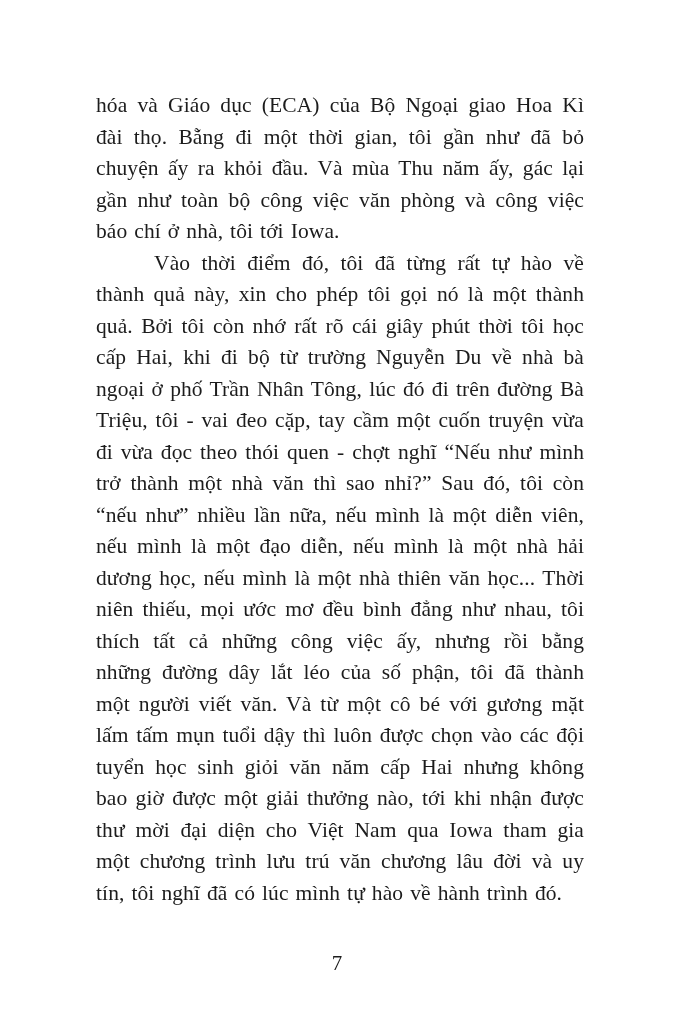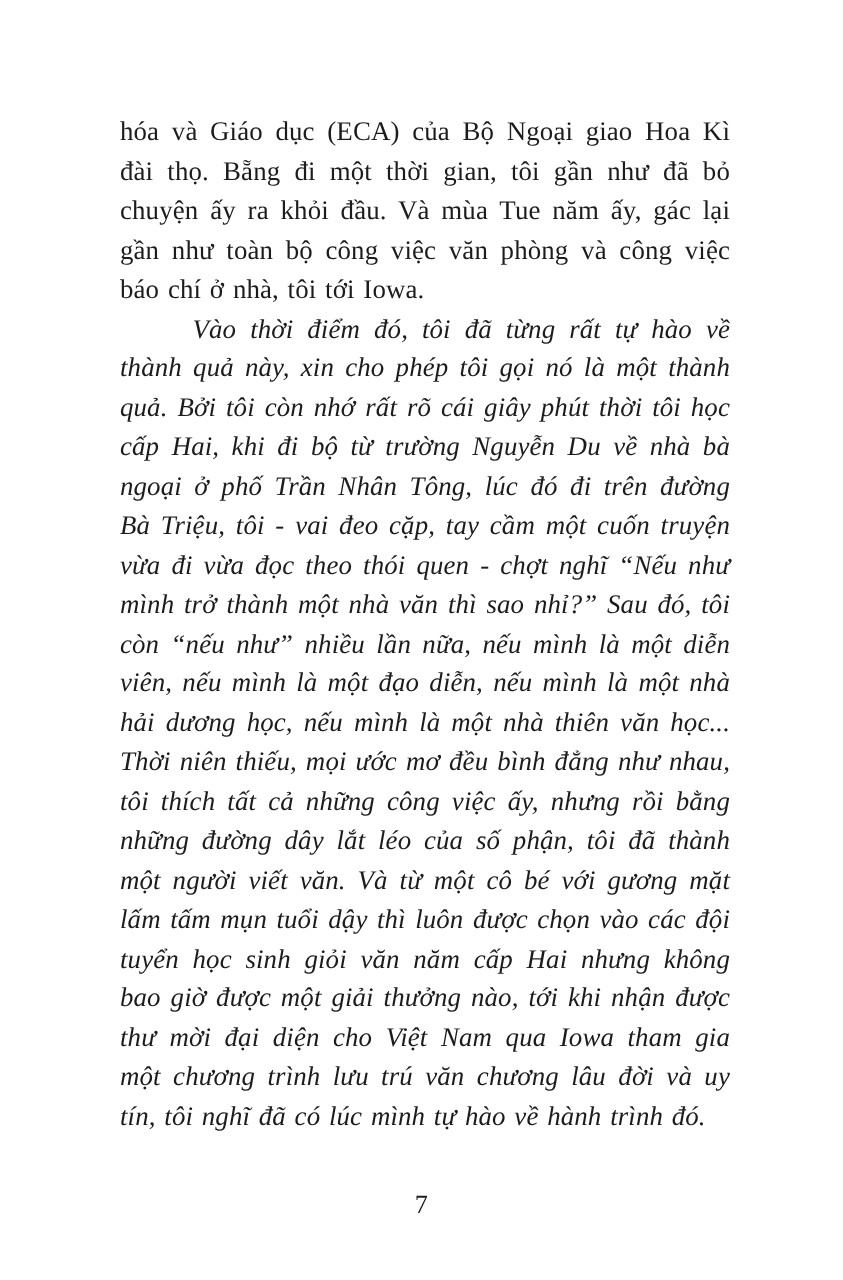--- a/index.html
+++ b/index.html
@@ -28,34 +28,33 @@
   }
   .para {
     margin: 0;
     font-size: 21.5px;
     line-height: 31.5px;
     word-spacing: 1.5px;
     letter-spacing: 0.1px;
   }
   .para.indented {
     text-indent: 58px;
-    font-style: italic;
   }
   .page-number {
     position: absolute;
     top: 948px;
     left: 0;
     width: 674px;
     text-align: center;
     font-size: 21px;
     line-height: 31px;
   }
 </style>
 </head>
 <body style="background: rgb(255, 255, 255); color: rgb(28, 28, 28);">
 
 <div class="book-page">
   <div class="text-block">
-    <p class="para">hóa và Giáo dục (ECA) của Bộ Ngoại giao Hoa Kì đài thọ. Bẵng đi một thời gian, tôi gần như đã bỏ chuyện ấy ra khỏi đầu. Và mùa Tue năm ấy, gác lại gần như toàn bộ công việc văn phòng và công việc báo chí ở nhà, tôi tới Iowa.</p>
+    <p class="para">hóa và Giáo dục (ECA) của Bộ Ngoại giao Hoa Kì đài thọ. Bẵng đi một thời gian, tôi gần như đã bỏ chuyện ấy ra khỏi đầu. Và mùa Thu năm ấy, gác lại gần như toàn bộ công việc văn phòng và công việc báo chí ở nhà, tôi tới Iowa.</p>
     <p class="para indented">Vào thời điểm đó, tôi đã từng rất tự hào về thành quả này, xin cho phép tôi gọi nó là một thành quả. Bởi tôi còn nhớ rất rõ cái giây phút thời tôi học cấp Hai, khi đi bộ từ trường Nguyễn Du về nhà bà ngoại ở phố Trần Nhân Tông, lúc đó đi trên đường Bà Triệu, tôi - vai đeo cặp, tay cầm một cuốn truyện vừa đi vừa đọc theo thói quen - chợt nghĩ “Nếu như mình trở thành một nhà văn thì sao nhỉ?” Sau đó, tôi còn “nếu như” nhiều lần nữa, nếu mình là một diễn viên, nếu mình là một đạo diễn, nếu mình là một nhà hải dương học, nếu mình là một nhà thiên văn học... Thời niên thiếu, mọi ước mơ đều bình đẳng như nhau, tôi thích tất cả những công việc ấy, nhưng rồi bằng những đường dây lắt léo của số phận, tôi đã thành một người viết văn. Và từ một cô bé với gương mặt lấm tấm mụn tuổi dậy thì luôn được chọn vào các đội tuyển học sinh giỏi văn năm cấp Hai nhưng không bao giờ được một giải thưởng nào, tới khi nhận được thư mời đại diện cho Việt Nam qua Iowa tham gia một chương trình lưu trú văn chương lâu đời và uy tín, tôi nghĩ đã có lúc mình tự hào về hành trình đó.</p>
   </div>
   <div class="page-number">7</div>
 </div>
 
 </body></html>

